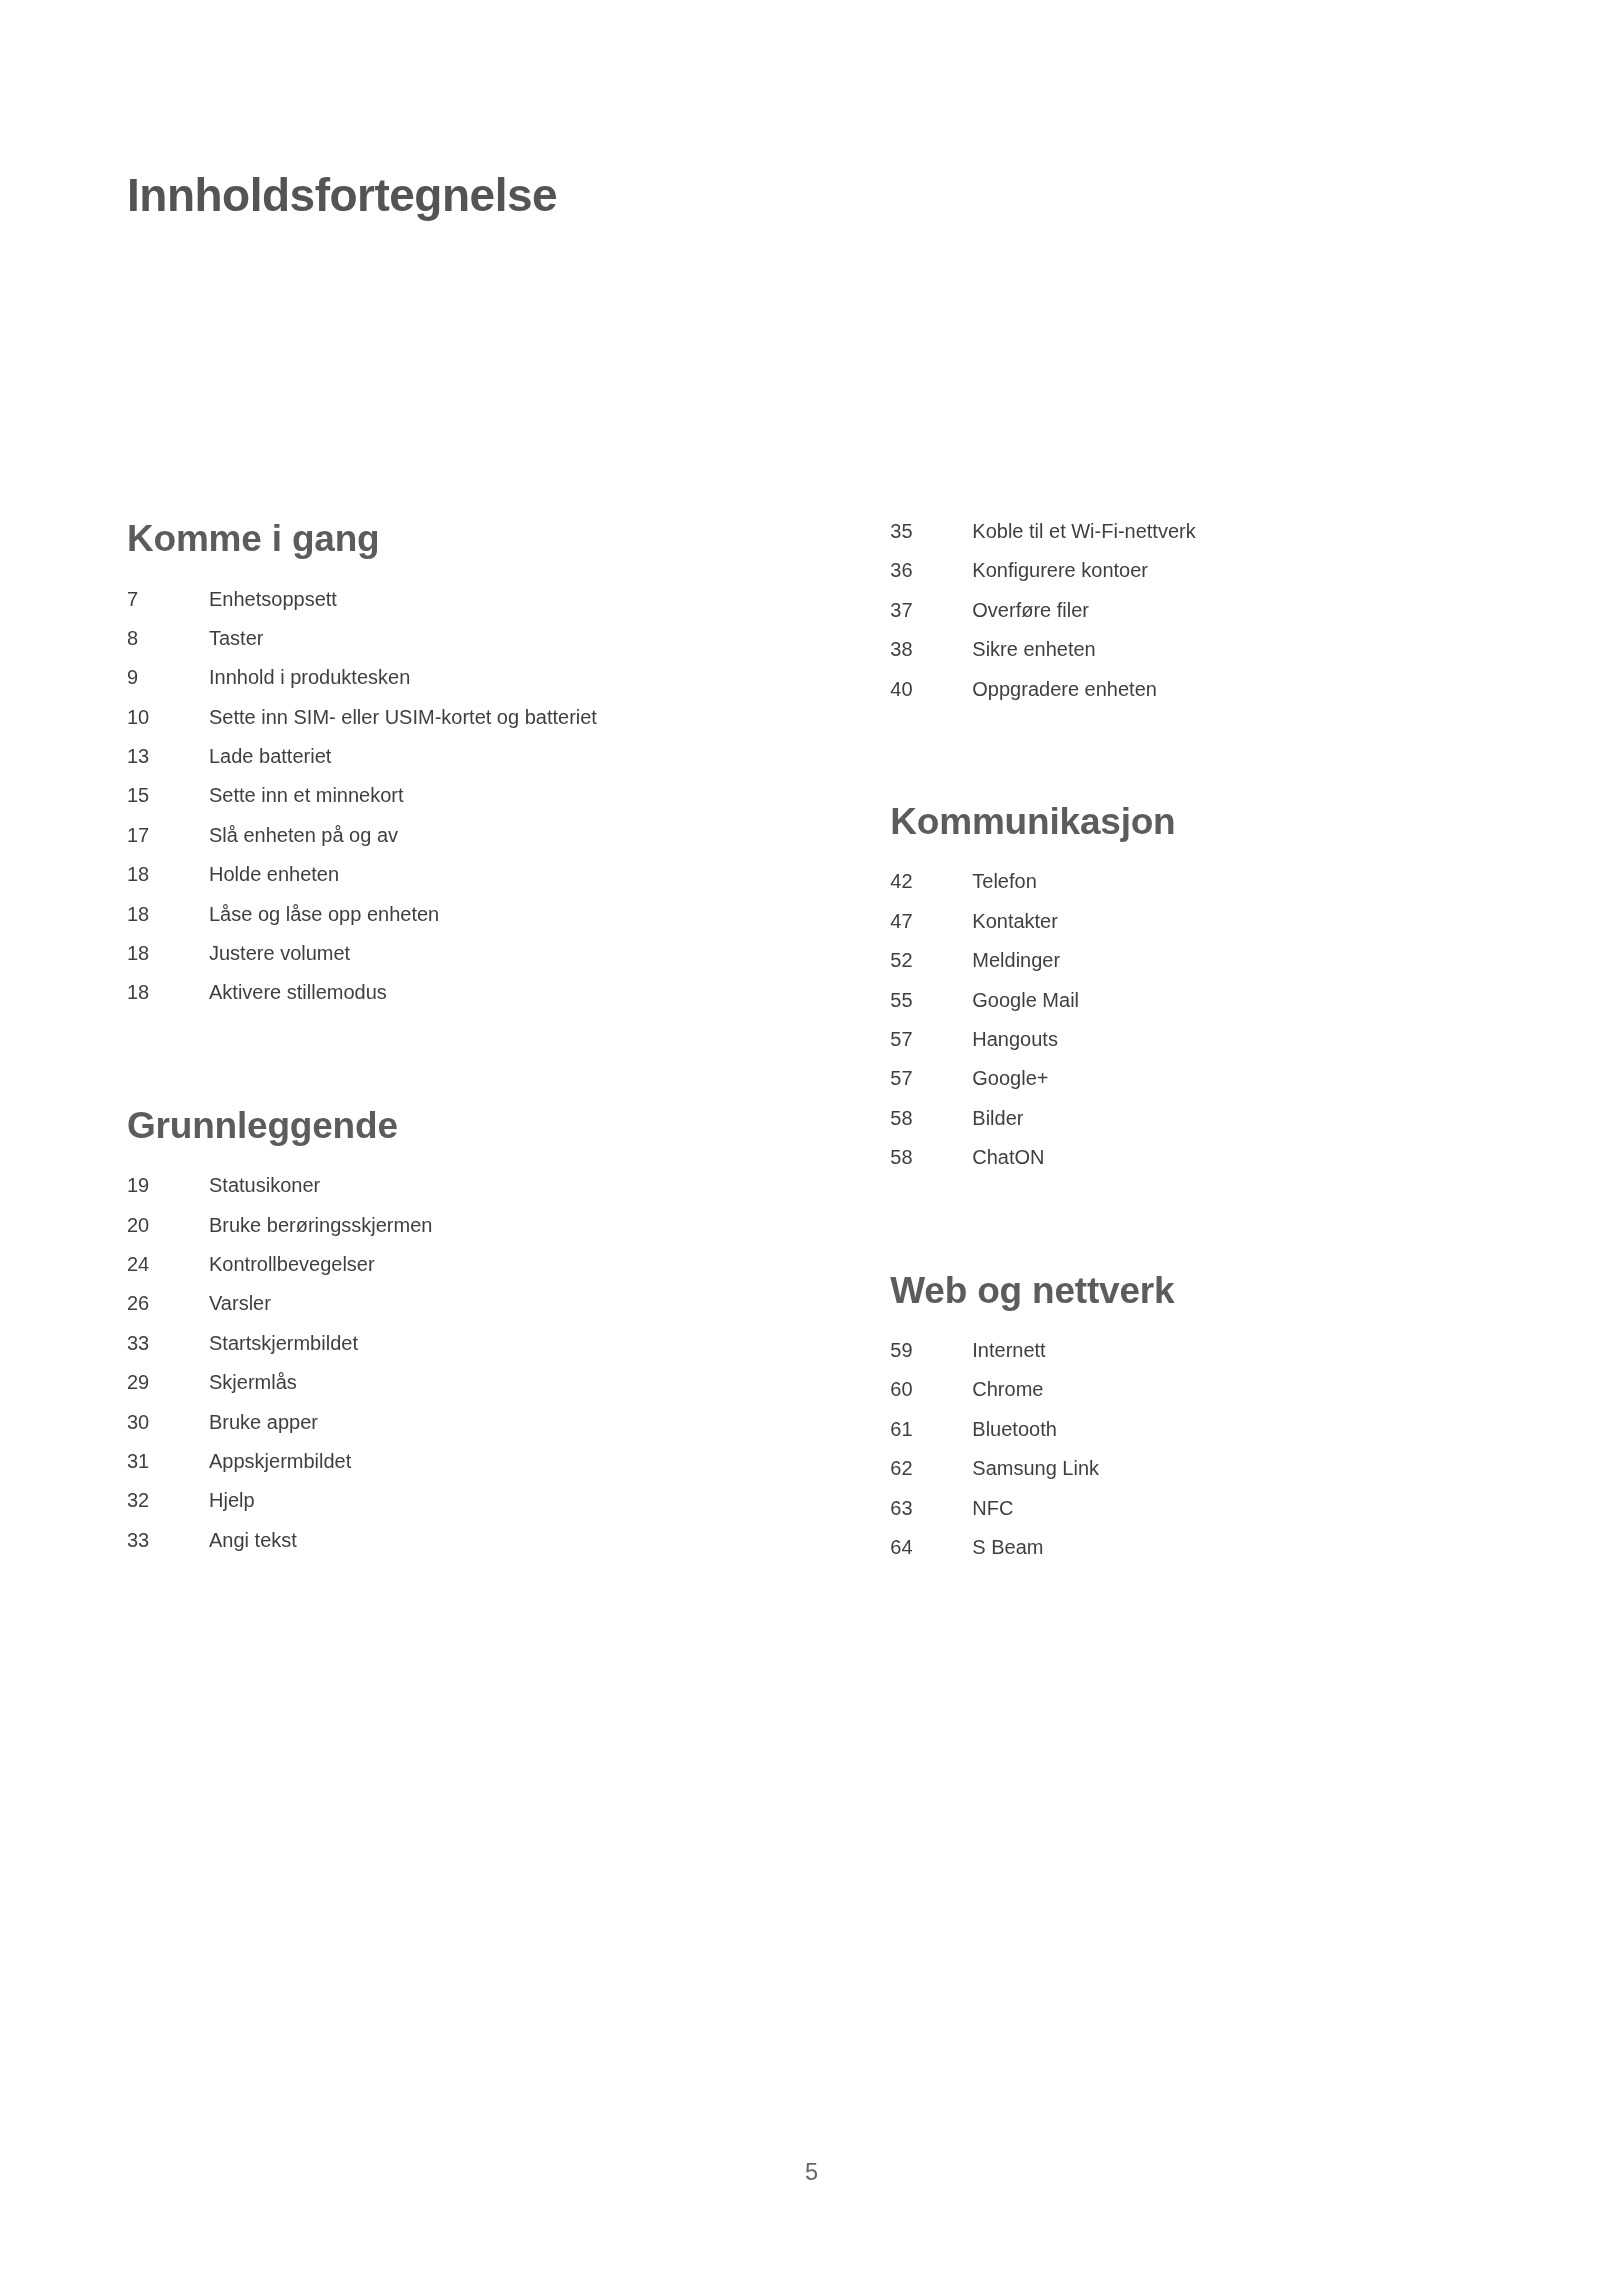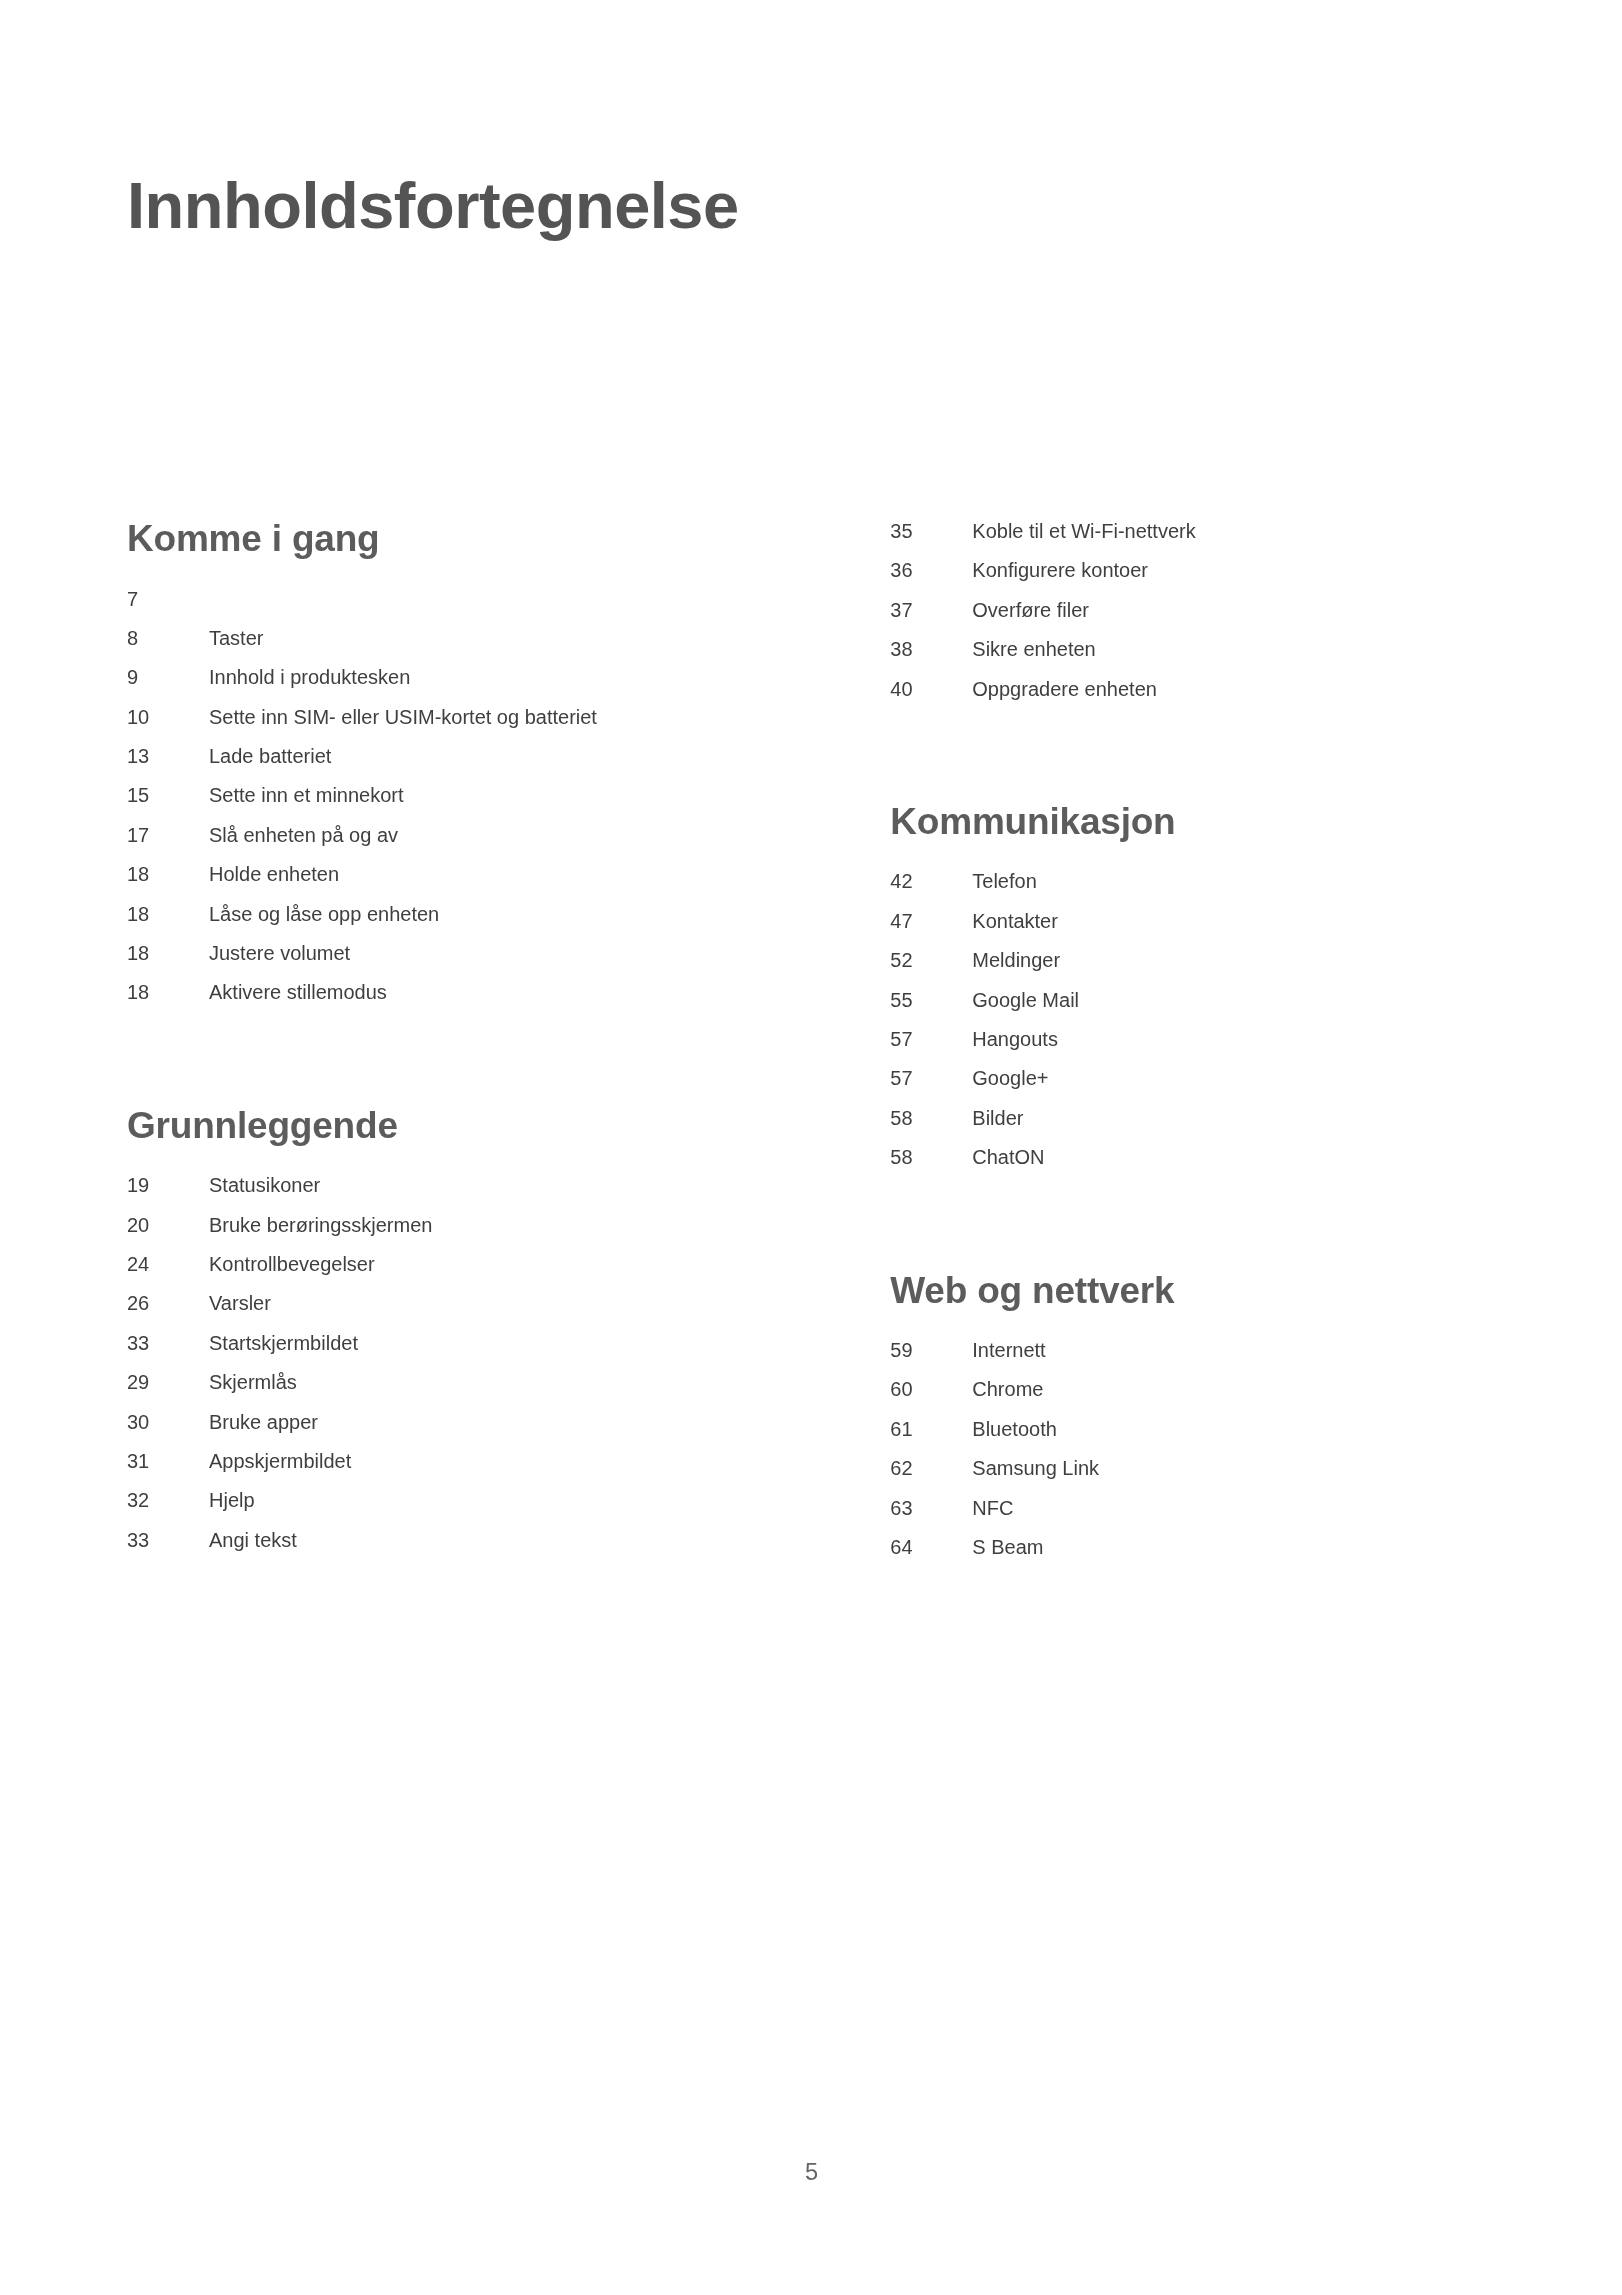--- a/index.html
+++ b/index.html
@@ -18,21 +18,21 @@
   .page {
     position: absolute;
     left: 0; top: 0;
     width: 1623px;
     height: 2296px;
   }
   .page-title {
     position: absolute;
     left: 127px;
     top: 168px;
-    font-size: 65px;
+    font-size: 46px;
     font-weight: bold;
     color: #545454;
     letter-spacing: -0.5px;
   }
   .columns {
     position: absolute;
     left: 127px;
     top: 518px;
     width: 1373px;
     display: flex;
@@ -91,20 +91,21 @@
   <div class="page-title">Innholdsfortegnelse</div>
 
   <div class="columns">
 
     <div class="col left">
 
       <div class="section">
         <div class="section-title">Komme i gang</div>
         <div class="entry">
           <span class="num">7</span>
+          <span class="label">Enhetsoppsett</span>
         </div>
         <div class="entry">
           <span class="num">8</span>
           <span class="label">Taster</span>
         </div>
         <div class="entry">
           <span class="num">9</span>
           <span class="label">Innhold i produktesken</span>
         </div>
         <div class="entry">

